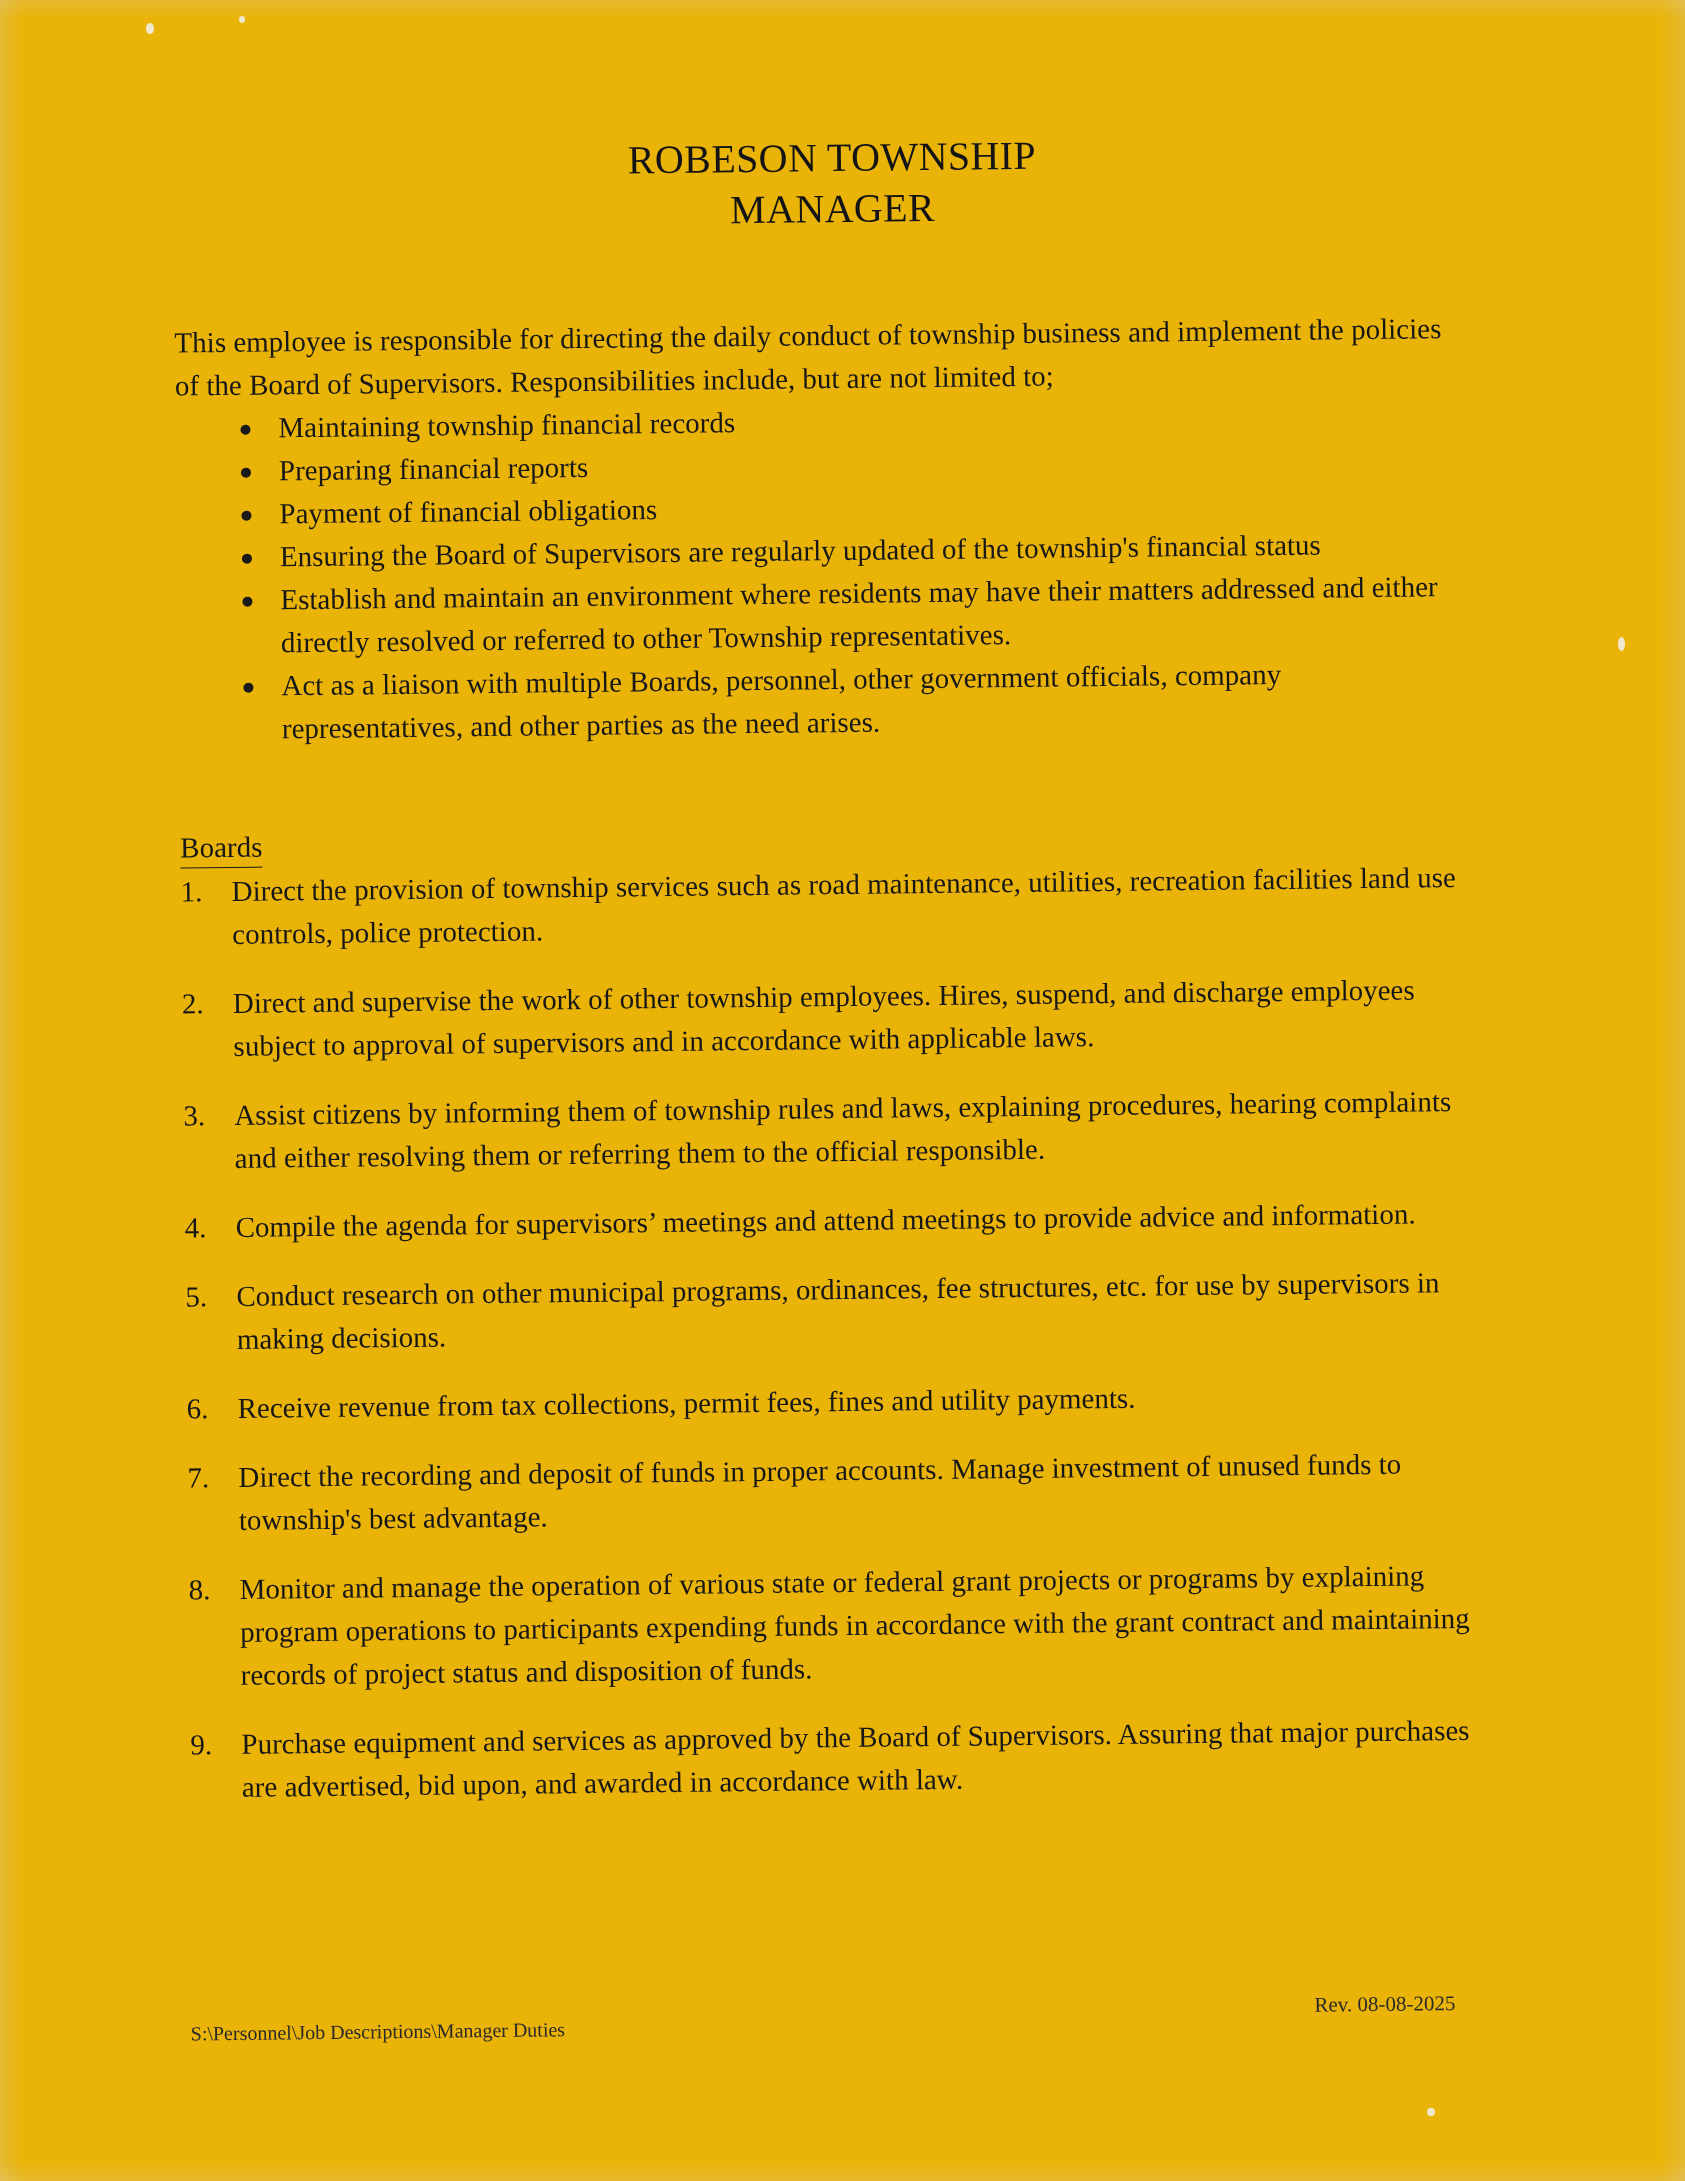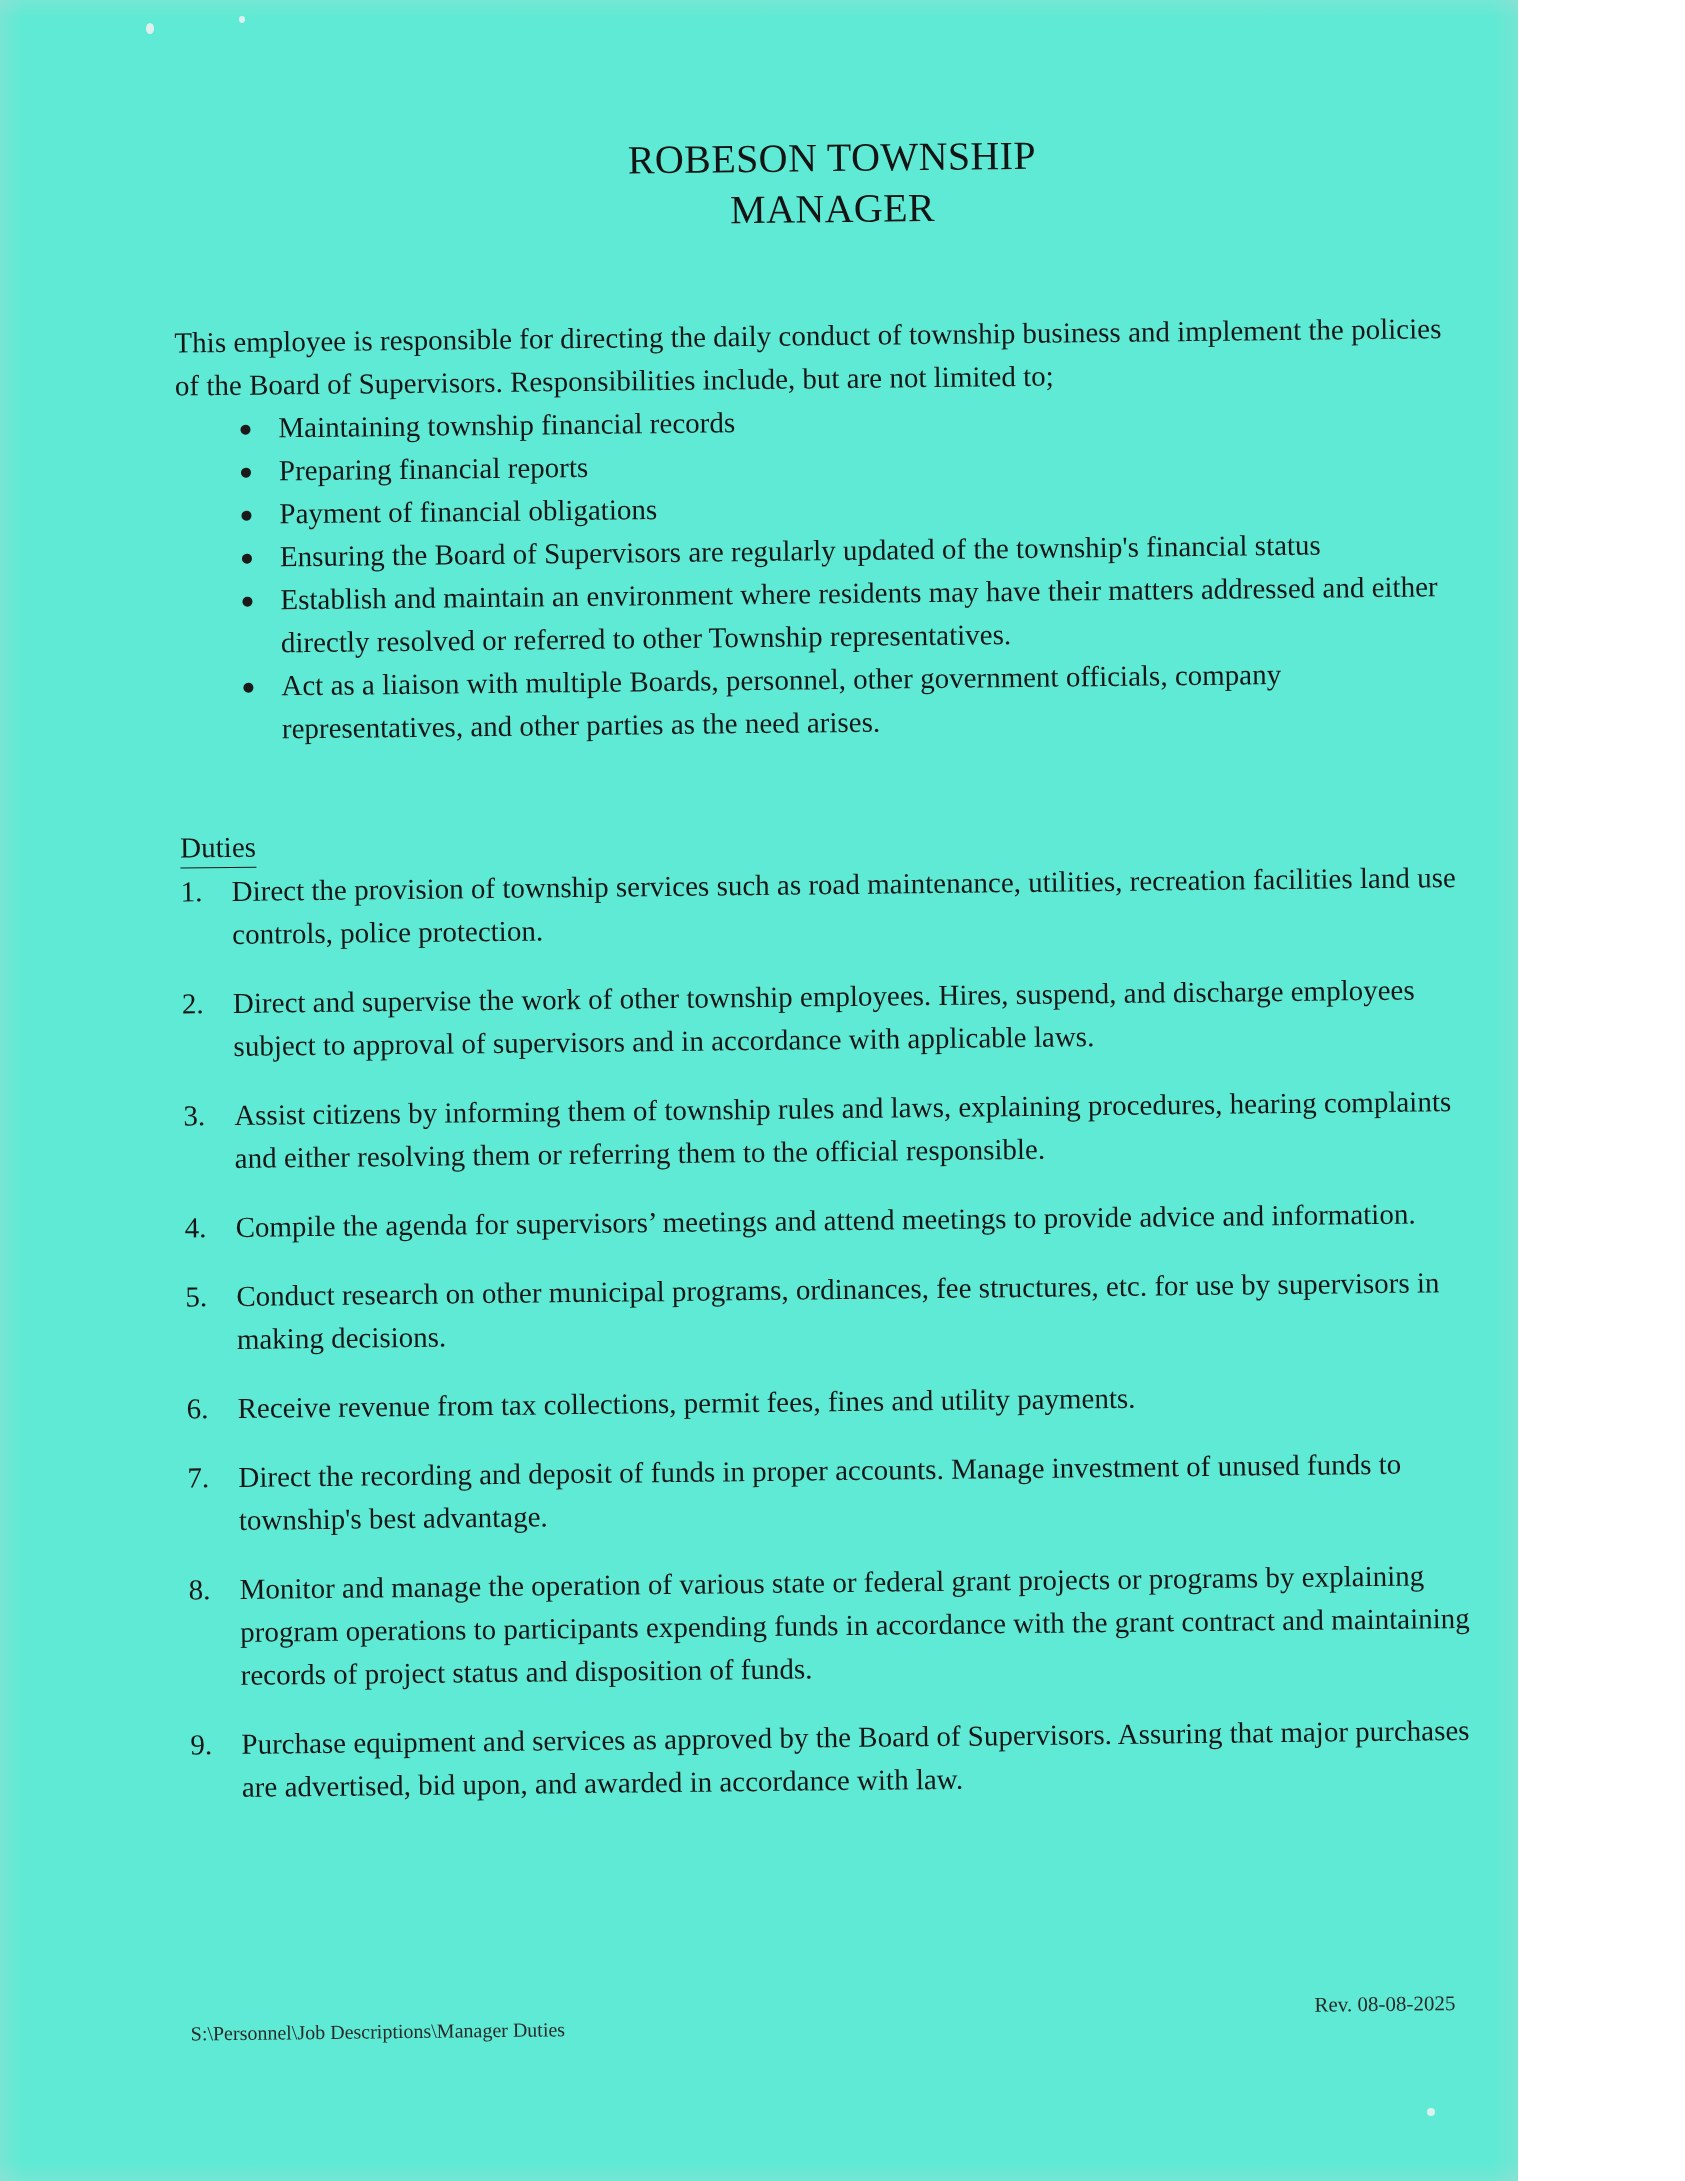--- a/index.html
+++ b/index.html
@@ -8,23 +8,23 @@
     padding: 0;
     background: #ffffff;
   }
   body {
     font-family: "Liberation Serif", "DejaVu Serif", serif;
     color: #1a1a1a;
   }
 
   .page {
     position: relative;
-    width: 1518px;
+    width: 1685px;
     height: 2181px;
-    background: #5eead4;
+    background: #eab308;
     overflow: hidden;
   }
 
   
   .scan-noise {
     position: absolute;
     pointer-events: none;
     background: #f2f2f2;
     border-radius: 50%;
     opacity: .85;
@@ -208,21 +208,21 @@
           <span class="dot"></span>
           <span>Establish and maintain an environment where residents may have their matters addressed and either directly resolved or referred to other Township representatives.</span>
         </li>
         <li>
           <span class="dot"></span>
           <span>Act as a liaison with multiple Boards, personnel, other government officials, company representatives, and other parties as the need arises.</span>
         </li>
       </ul>
 
       <div>
-        <span class="duties-heading">Duties</span>
+        <span class="duties-heading">Boards</span>
       </div>
 
       <ol class="duties">
         <li>
           <span class="num">1.</span>
           <span>Direct the provision of township services such as road maintenance, utilities, recreation facilities land use controls, police protection.</span>
         </li>
         <li>
           <span class="num">2.</span>
           <span>Direct and supervise the work of other township employees. Hires, suspend, and discharge employees subject to approval of supervisors and in accordance with applicable laws.</span>

